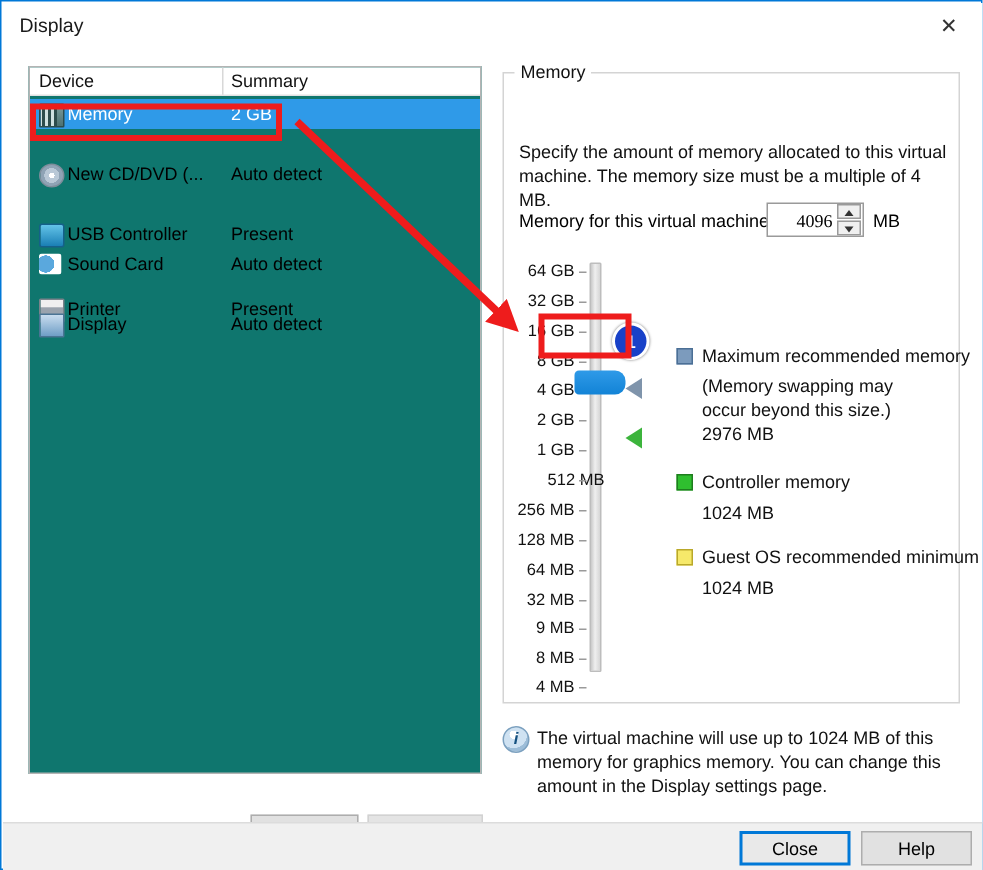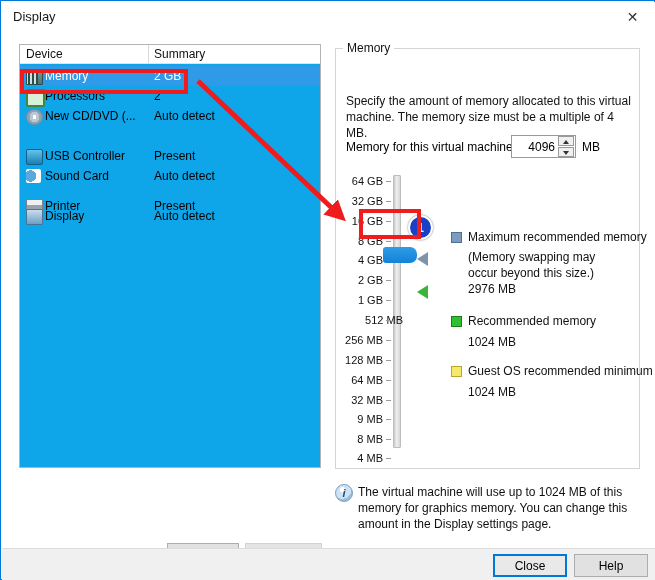--- a/index.html
+++ b/index.html
@@ -50,24 +50,24 @@
     position: absolute;
     left: 1px; top: 31px;
     width: 653px; height: 516px;
     background: #ffffff;
   }
 
   
   #device-panel {
     position: absolute;
     left: 17px; top: 12px;
-    width: 302px; height: 424px;
+    width: 302px; height: 472px;
     box-sizing: border-box;
     border: 1px solid #b4b4b4;
-    background: #0ea5e9;
+    background: #0f766e;
   }
   #dev-header {
     position: absolute;
     left: 0; top: 0;
     width: 300px; height: 19px;
     background: #ffffff;
   }
   .dev-head-cell {
     position: absolute;
     top: 2px;
@@ -180,20 +180,21 @@
     box-sizing: border-box;
     border: 1px solid #9a9a9a;
     background: #ffffff;
   }
   #mem-value {
     position: absolute;
     left: 0; top: 4px;
     width: 43px;
     text-align: right;
     font-size: 12px;
+    font-family: Liberation Serif, serif;
   }
   #spin-up, #spin-down {
     position: absolute;
     left: 46px;
     width: 16px; height: 10px;
     box-sizing: border-box;
     border: 1px solid #9a9a9a;
     background: #f0f0f0;
   }
   #spin-up { top: 0px; }
@@ -362,25 +363,20 @@
         <div class="dev-head-cell" style="left:134px;">Summary</div>
         <div id="dev-head-underline"></div>
       </div>
 
       <div class="dev-row selected" style="top:21px;">
         <div class="dev-icon ic-mem"></div>
         <div class="dev-name">Memory</div>
         <div class="dev-summary">2 GB</div>
       </div>
 
-      <div class="dev-row" style="top:41px;">
-        <div class="dev-icon ic-cpu"></div>
-        <div class="dev-name">Processors</div>
-        <div class="dev-summary">2</div>
-      </div>
 
       <div class="dev-row" style="top:61px;">
         <div class="dev-icon ic-cd"></div>
         <div class="dev-name">New CD/DVD (...</div>
         <div class="dev-summary">Auto detect</div>
       </div>
 
 
       <div class="dev-row" style="top:101px;">
         <div class="dev-icon ic-usb"></div>
@@ -477,21 +473,21 @@
     <div class="marker-tri" id="marker-max"></div>
     <div class="marker-tri" id="marker-rec"></div>
 
     <div class="legend-swatch sw-blue" style="left:449px; top:200px;"></div>
     <div class="legend-title" style="left:466px; top:198px;">Maximum recommended memory</div>
     <div class="legend-sub" style="left:466px; top:217px; width:175px; white-space:pre-line;">(Memory swapping may
 occur beyond this size.)</div>
     <div class="legend-sub" style="left:466px; top:249px;">2976 MB</div>
 
     <div class="legend-swatch sw-green" style="left:449px; top:284px;"></div>
-    <div class="legend-title" style="left:466px; top:282px;">Recommended memory</div>
+    <div class="legend-title" style="left:466px; top:282px;">Controller memory</div>
     <div class="legend-sub" style="left:466px; top:302px;">1024 MB</div>
 
     <div class="legend-swatch sw-yellow" style="left:449px; top:334px;"></div>
     <div class="legend-title" style="left:466px; top:332px;">Guest OS recommended minimum</div>
     <div class="legend-sub" style="left:466px; top:352px;">1024 MB</div>
 
     <div id="info-icon">i</div>
     <div id="info-text">The virtual machine will use up to 1024 MB of this memory for graphics memory. You can change this amount in the Display settings page.</div>
 
   </div>

